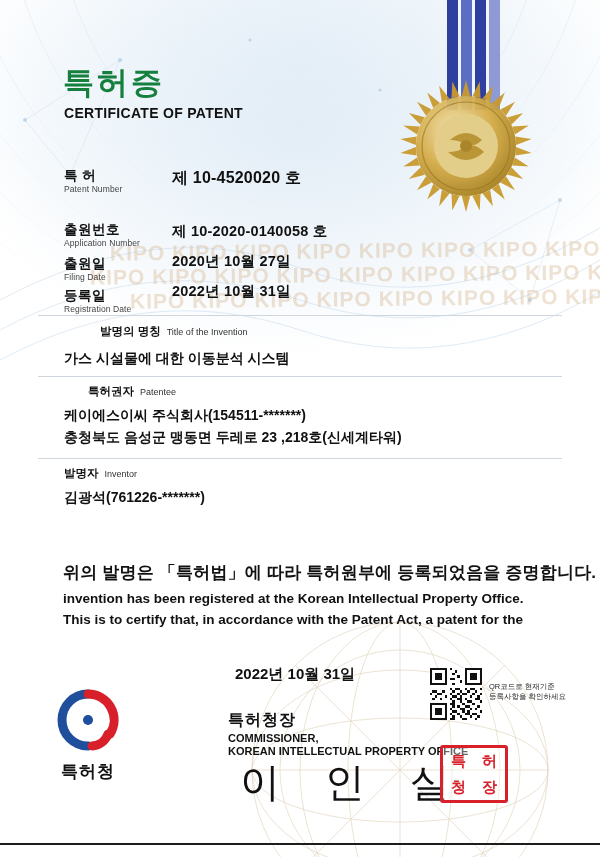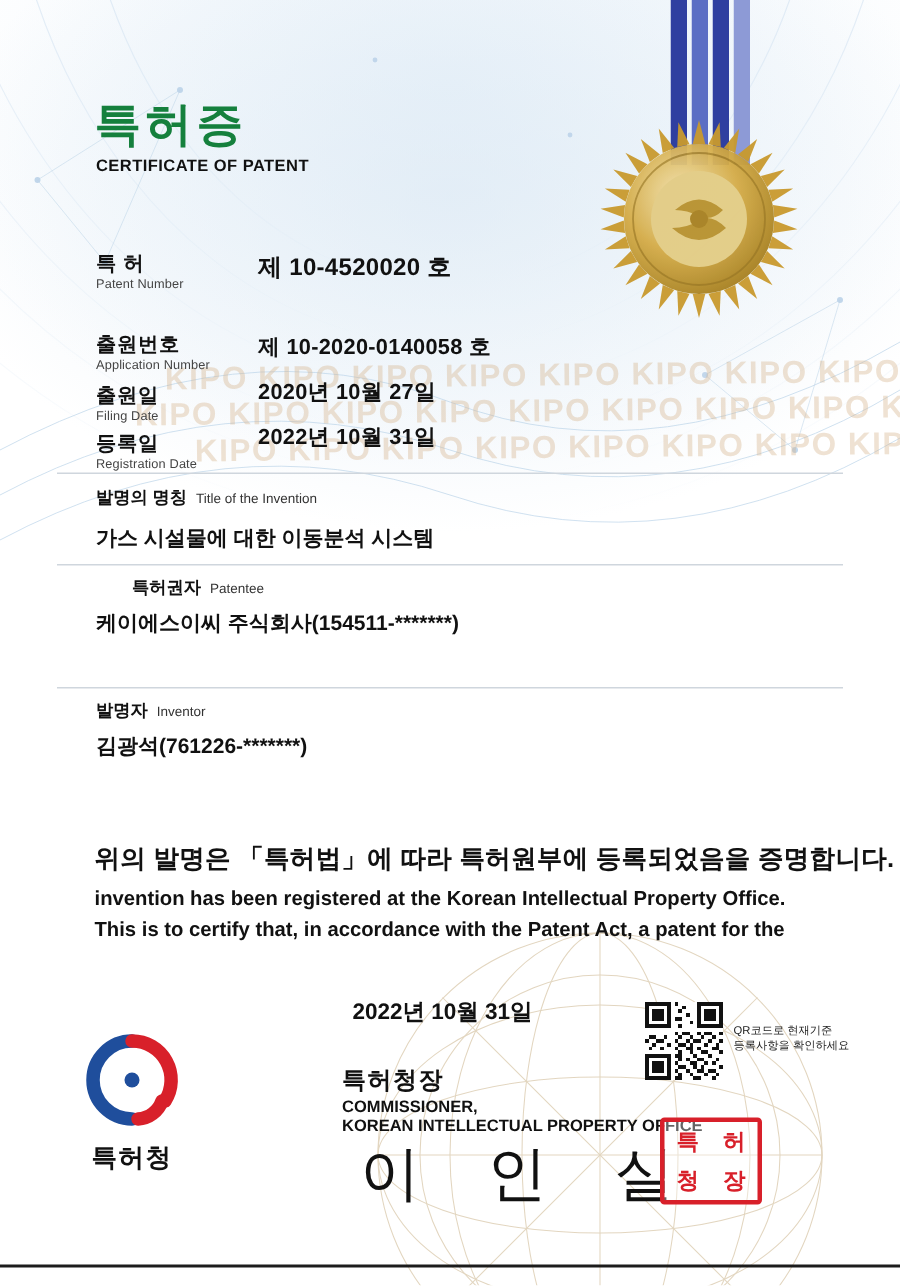--- a/index.html
+++ b/index.html
@@ -82,21 +82,21 @@
     top: 62px;
     font-size: 31px;
     font-weight: bold;
     color: #15803d;
     letter-spacing: 3px;
   }
   .title-en {
     position: absolute;
     left: 64px;
     top: 105px;
-    font-size: 11px;
+    font-size: 14px;
     font-weight: bold;
     color: #111;
     letter-spacing: 0.3px;
   }
 
   .field {
     position: absolute;
     left: 64px;
   }
   .field .lbl-ko {
@@ -452,31 +452,32 @@
     <div class="val" style="left:172px; top:252px;">2020년 10월 27일</div>
 
     <div class="field" style="top:288px;">
       <div class="lbl-ko">등록일</div>
       <div class="lbl-en">Registration Date</div>
     </div>
     <div class="val" style="left:172px; top:282px;">2022년 10월 31일</div>
 
     <div class="hr" style="top:315px;"></div>
 
-    <div class="inline-label" style="top:324px;">
+    <div class="inline-label" style="top:324px;margin-left:36px;">
       <span>발명의 명칭</span><span class="en">Title of the Invention</span>
     </div>
     <div class="inline-value" style="top:347px;">가스 시설물에 대한 이동분석 시스템</div>
 
     <div class="hr" style="top:376px;"></div>
 
     <div class="inline-label" style="top:384px;margin-left:24px;">
       <span>특허권자</span><span class="en">Patentee</span>
     </div>
     <div class="inline-value" style="top:404px;">케이에스이씨 주식회사(154511-*******)</div>
+    <div class="inline-value" style="top:426px;">충청북도 음성군 맹동면 두레로 23 ,218호(신세계타워)</div>
 
     <div class="hr" style="top:458px;"></div>
 
     <div class="inline-label" style="top:466px;">
       <span>발명자</span><span class="en">Inventor</span>
     </div>
     <div class="inline-value" style="top:486px;">김광석(761226-*******)</div>
 
     <div class="certify-ko">위의 발명은 「특허법」에 따라 특허원부에 등록되었음을 증명합니다.</div>
     <div class="certify-en">

